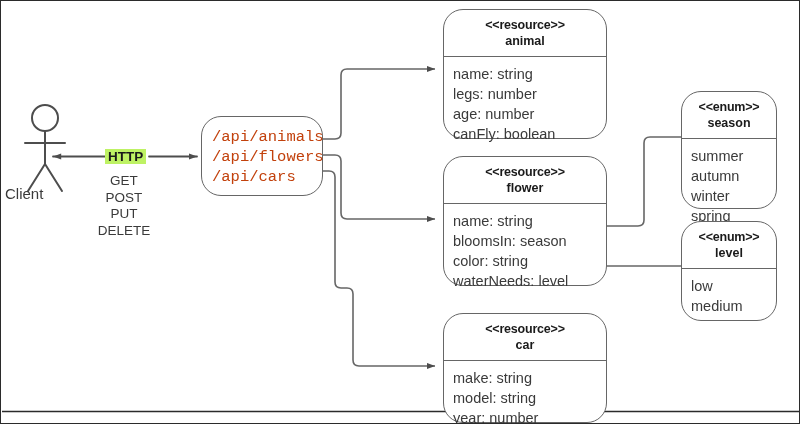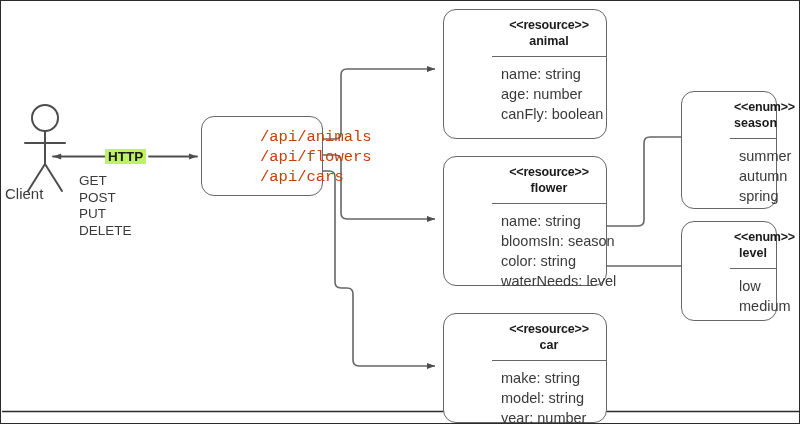--- a/index.html
+++ b/index.html
@@ -50,22 +50,21 @@
   }
 
   
   .box {
     position: absolute;
     background: #ffffff;
     border: 1.4px solid #666666;
     box-sizing: border-box;
   }
   .box-rounded {
-    border-radius: 13px;
-    padding-left: 48px;
+    border-radius: 20px;
   }
   .box-header {
     text-align: center;
     font-weight: bold;
     font-size: 12.5px;
     color: #1a1a1a;
     line-height: 16px;
     padding: 7px 4px 7px 4px;
     border-bottom: 1.4px solid #666666;
   }
@@ -110,20 +109,21 @@
   }
   #http-label {
     font-size: 13.5px;
     font-weight: bold;
     color: #1a1a1a;
     background: #bef264;
     padding: 0 3px;
   }
   #verbs-label {
     font-size: 13.5px;
+    text-align: center;
     width: 90px;
     line-height: 16.5px;
   }
 </style>
 </head>
 <body>
 
 <div id="canvas">
 
   <svg id="diagram-svg" viewBox="0 0 800 424" xmlns="http://www.w3.org/2000/svg">
@@ -182,20 +182,21 @@
     </div>
   </div>
 
   <div class="box box-rounded" style="left:442px; top:8px; width:164px; height:130px;">
     <div class="box-header">
       <span class="stereo">&lt;&lt;resource&gt;&gt;</span>
       <span class="tname">animal</span>
     </div>
     <div class="box-body">
       <div class="attr">name: string</div>
+      <div class="attr">legs: number</div>
       <div class="attr">age: number</div>
       <div class="attr">canFly: boolean</div>
     </div>
   </div>
 
   <div class="box box-rounded" style="left:442px; top:155px; width:164px; height:130px;">
     <div class="box-header">
       <span class="stereo">&lt;&lt;resource&gt;&gt;</span>
       <span class="tname">flower</span>
     </div>
@@ -220,20 +221,21 @@
   </div>
 
   <div class="box box-rounded" style="left:680px; top:90px; width:96px; height:118px;">
     <div class="box-header">
       <span class="stereo">&lt;&lt;enum&gt;&gt;</span>
       <span class="tname">season</span>
     </div>
     <div class="box-body">
       <div class="attr">summer</div>
       <div class="attr">autumn</div>
+      <div class="attr">winter</div>
       <div class="attr">spring</div>
     </div>
   </div>
 
   <div class="box box-rounded" style="left:680px; top:220px; width:96px; height:100px;">
     <div class="box-header">
       <span class="stereo">&lt;&lt;enum&gt;&gt;</span>
       <span class="tname">level</span>
     </div>
     <div class="box-body">

